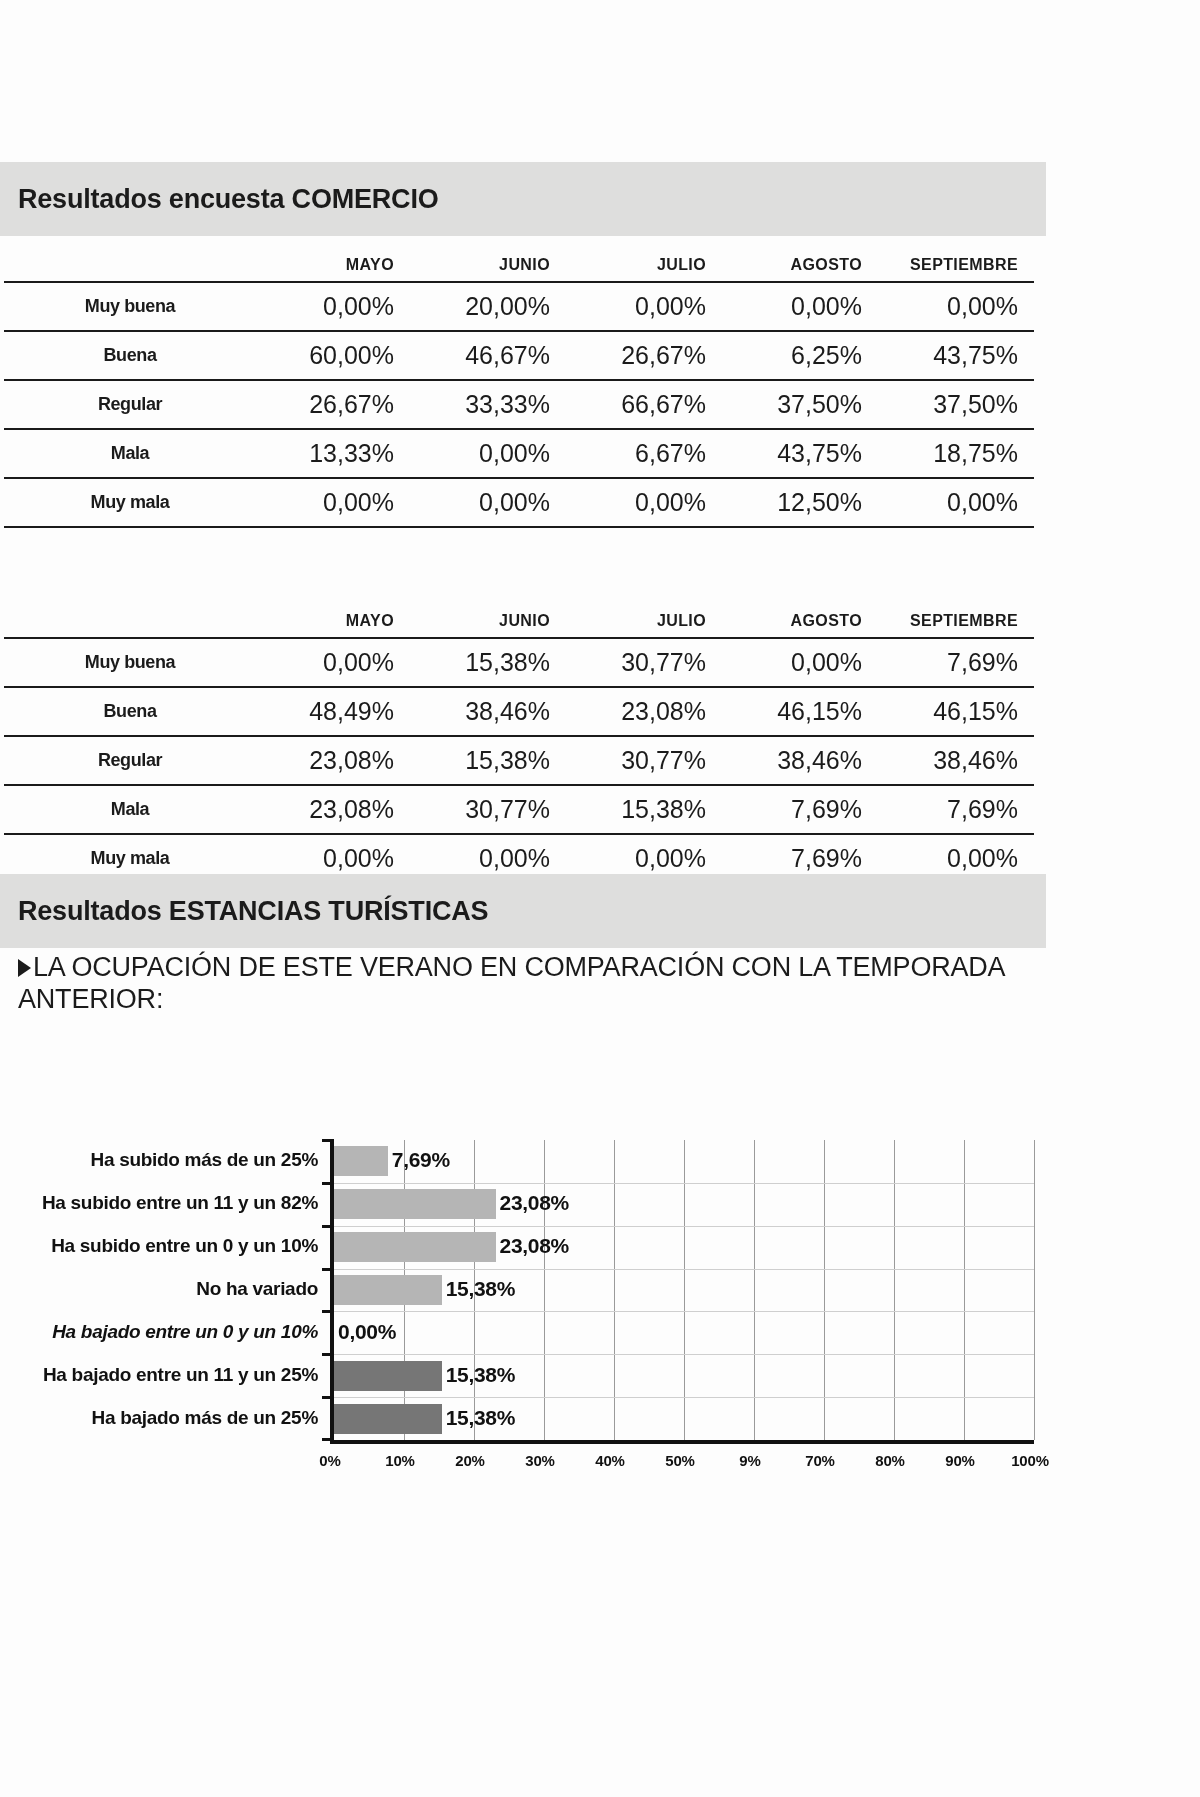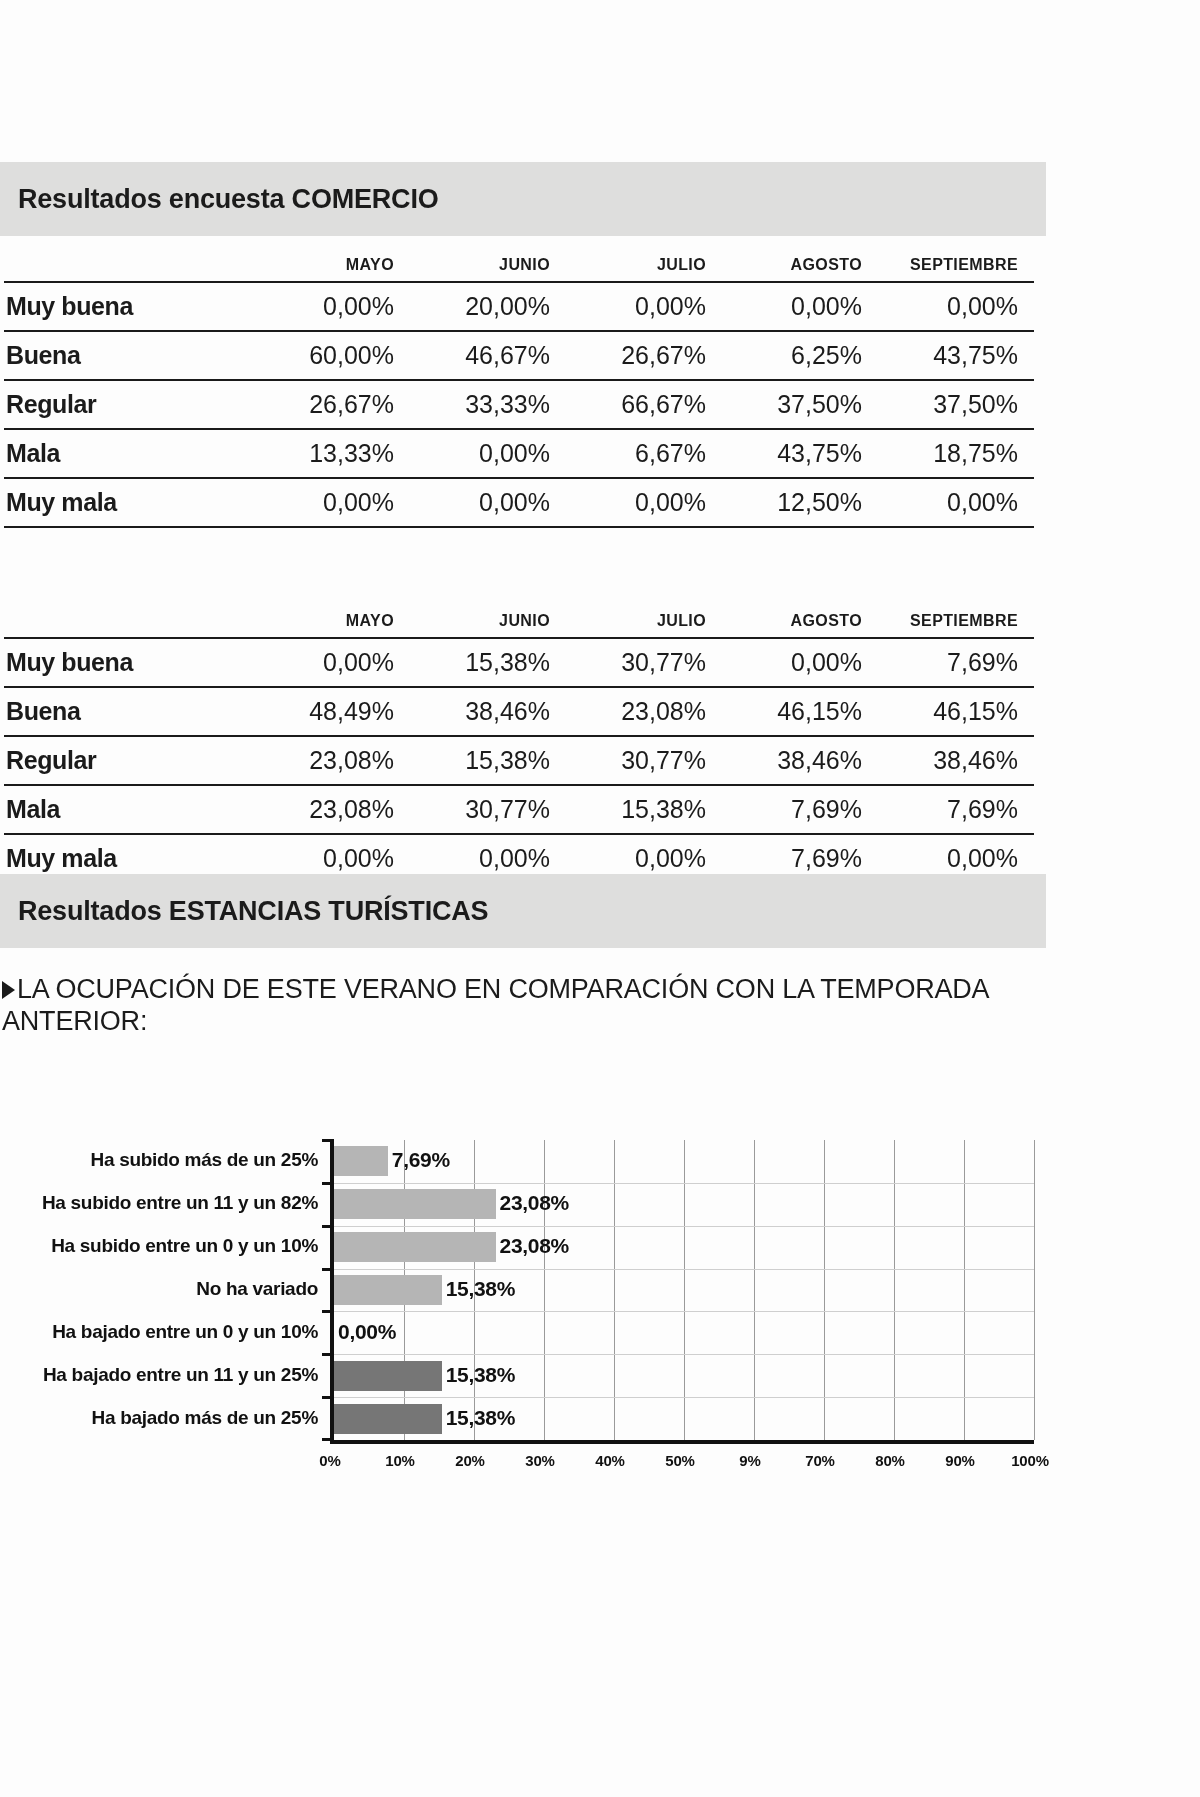--- a/index.html
+++ b/index.html
@@ -81,25 +81,25 @@
     border-bottom: 2.5px solid #1b1b1b;
   }
   table.survey tbody td {
     font-size: 25px;
     text-align: right;
     padding: 6px 16px 7px 0;
     height: 34px;
     color: #1b1b1b;
   }
   table.survey tbody td.rowhead {
-    text-align: left;
+    text-align: center;
     font-weight: bold;
     padding-left: 2px;
     padding-right: 0;
-    font-size: 25px;
+    font-size: 18px;
     letter-spacing: -0.4px;
   }
   col.c-label { width: 250px; }
   col.c-month { width: 156px; }
 
   
   .question {
     position: absolute;
     left: 2px;
     width: 1040px;
@@ -345,21 +345,21 @@
       </tbody>
     </table>
   </div>
 
   <div class="band" style="top:874px; height:74px;">
     <div class="band-title">
       <span class="lead">Resultados </span><span class="lead">ESTANCIAS TURÍSTICAS</span>
     </div>
   </div>
 
-  <div class="question" style="top:974px;">
+  <div class="question" style="top:952px;margin-left:16px;">
     <span class="tri"></span><span>LA OCUPACIÓN DE ESTE VERANO EN COMPARACIÓN CON LA TEMPORADA ANTERIOR:</span>
   </div>
 
   <div class="chart">
     <div class="chart-inner" id="chart-inner">
       <div class="plot" id="plot-area">
           <div class="gridline" style="left: 70px;"></div>
           <div class="gridline" style="left: 140px;"></div>
           <div class="gridline" style="left: 210px;"></div>
           <div class="gridline" style="left: 280px;"></div>
@@ -403,21 +403,21 @@
         <div class="xtick-label" style="left: 935px; top: 312px;">90%</div>
         <div class="xtick-label" style="left: 1005px; top: 312px;">100%</div>
         <div class="cat-label" style="top: 9.42857px; right: 728px;">Ha subido más de un 25%</div>
         <div class="bar-val" style="left: 391.83px; top: 8.42857px;">7,69%</div>
         <div class="cat-label" style="top: 52.2857px; right: 728px;">Ha subido entre un 11 y un 82%</div>
         <div class="bar-val" style="left: 499.56px; top: 51.2857px;">23,08%</div>
         <div class="cat-label" style="top: 95.1429px; right: 728px;">Ha subido entre un 0 y un 10%</div>
         <div class="bar-val" style="left: 499.56px; top: 94.1429px;">23,08%</div>
         <div class="cat-label" style="top: 138px; right: 728px;">No ha variado</div>
         <div class="bar-val" style="left: 445.66px; top: 137px;">15,38%</div>
-        <div class="cat-label" style="top: 180.857px; right: 728px;">Ha bajado entre un 0 y un 10%</div>
+        <div class="cat-label" style="top: 180.857px; right: 728px; font-style: italic;">Ha bajado entre un 0 y un 10%</div>
         <div class="bar-val" style="left: 338px; top: 179.857px;">0,00%</div>
         <div class="cat-label" style="top: 223.714px; right: 728px;">Ha bajado entre un 11 y un 25%</div>
         <div class="bar-val" style="left: 445.66px; top: 222.714px;">15,38%</div>
         <div class="cat-label" style="top: 266.571px; right: 728px;">Ha bajado más de un 25%</div>
         <div class="bar-val" style="left: 445.66px; top: 265.571px;">15,38%</div>
       </div>
   </div>
 
 </div>
 

